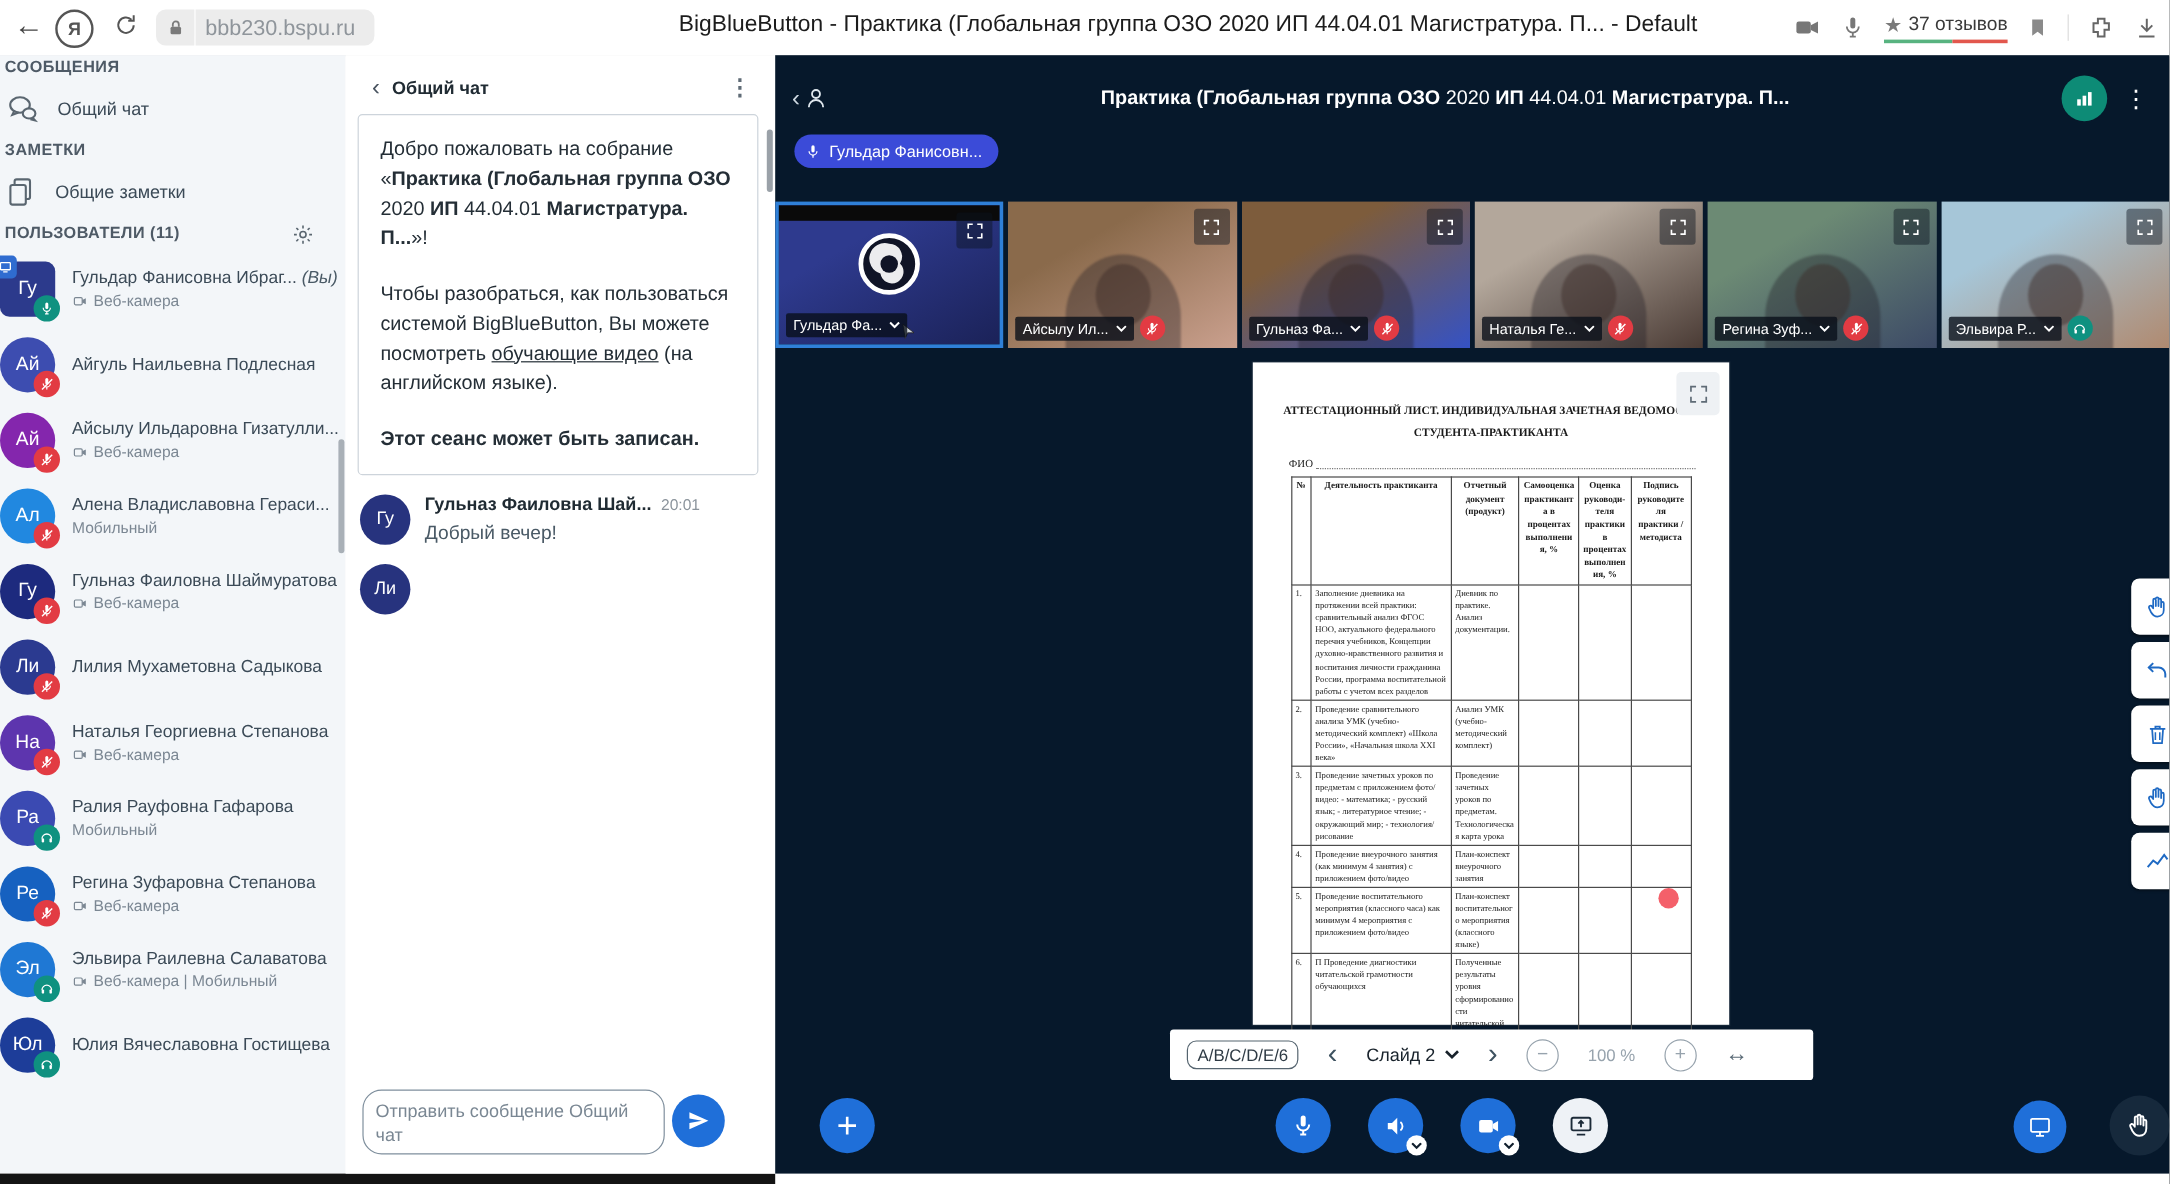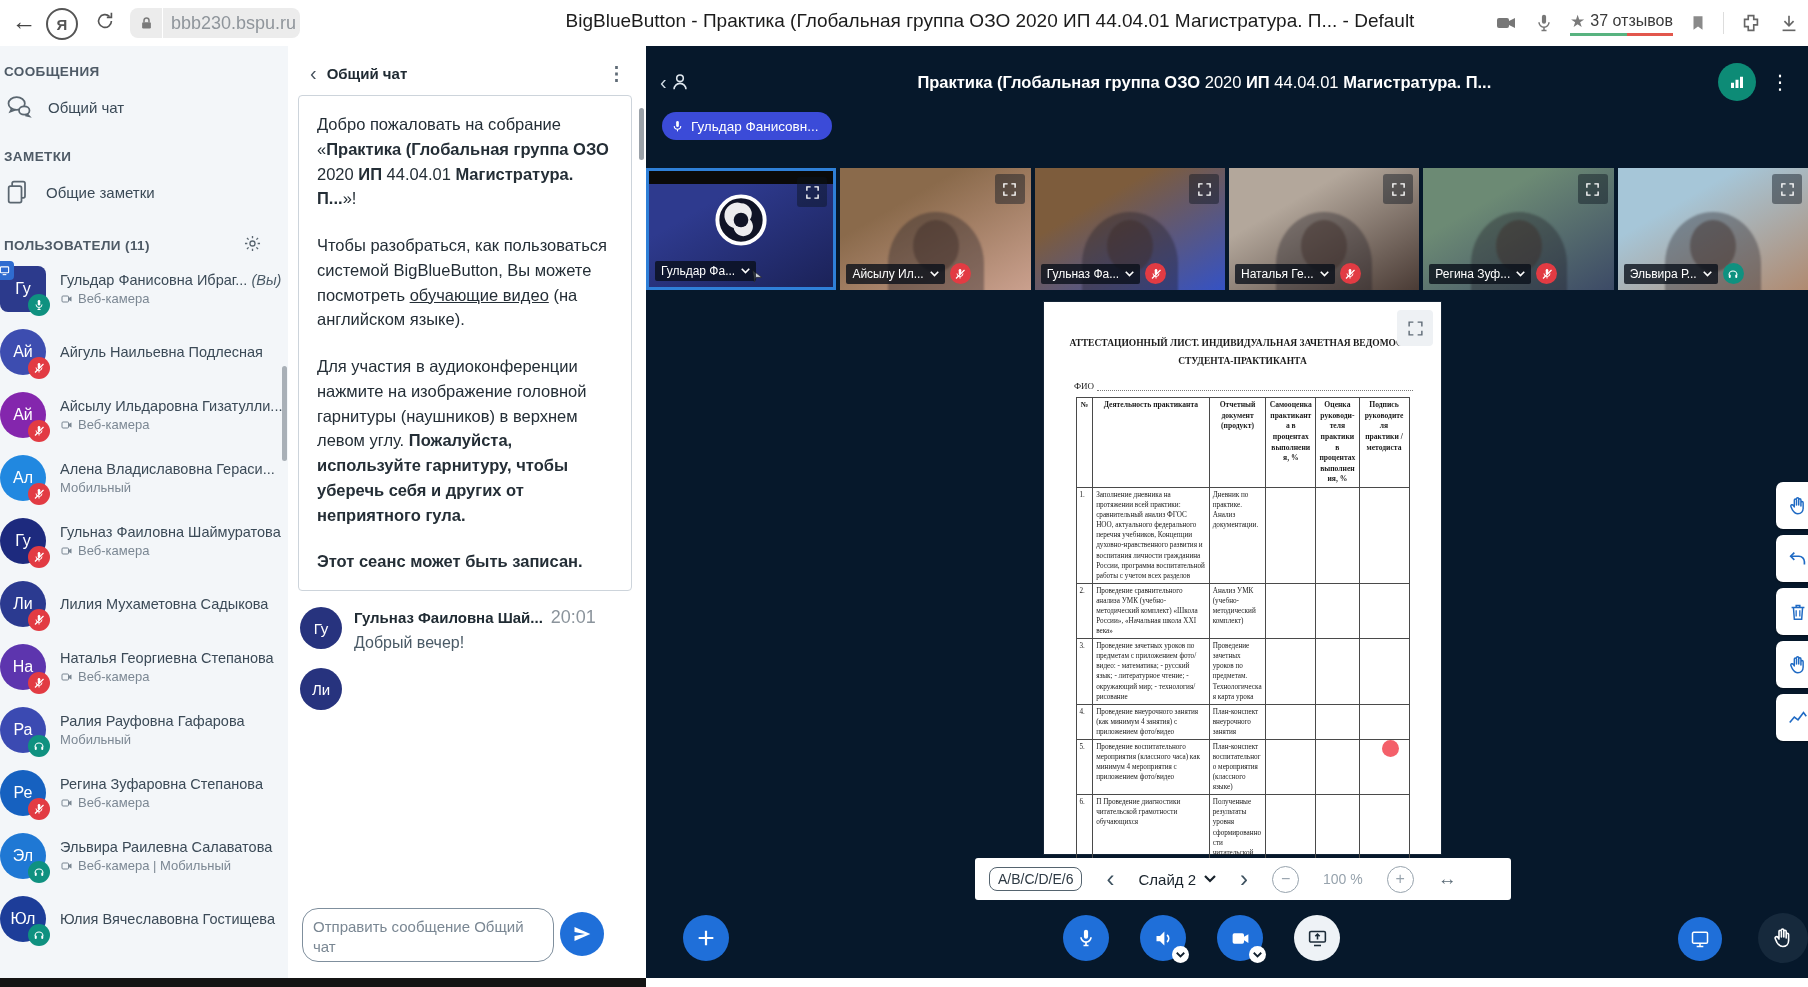--- a/index.html
+++ b/index.html
@@ -8,32 +8,32 @@
   svg{display:block}
   .b{font-weight:700}.u{text-decoration:underline}
   
   .browser{position:absolute;left:0;top:0;width:1808px;height:46px;background:#fff;border-bottom:1px solid #e4e4e4;display:flex;align-items:center;}
   .bicon{color:#555;display:flex;align-items:center;justify-content:center}
   .back{position:absolute;left:8px;top:7px;font-size:25px;color:#444;width:32px;text-align:center}
   .ya{position:absolute;left:46px;top:8px;width:28px;height:28px;border:2.2px solid #555;border-radius:50%;
       display:flex;align-items:center;justify-content:center;font-size:15px;font-weight:700;color:#555}
   .refresh{position:absolute;left:94px;top:10px}
   .lockpill{position:absolute;left:130px;top:8px;width:32px;height:30px;background:#ececec;border-radius:8px 0 0 8px;display:flex;align-items:center;justify-content:center}
-  .urlpill{position:absolute;left:163px;top:8px;height:30px;background:#ececec;border-radius:0 8px 8px 0;display:flex;align-items:center;padding:0 4px 0 8px;font-size:18px;color:#8f959b}
+  .urlpill{position:absolute;left:163px;top:8px;height:30px;background:#ececec;border-radius:0 8px 8px 0;display:flex;align-items:center;padding:0 16px 0 8px;font-size:18px;color:#8f959b}
   .btitle{position:absolute;left:540px;width:900px;top:10px;text-align:center;font-size:19px;color:#1c1c1c;white-space:nowrap;overflow:hidden}
   .b-right{position:absolute;right:8px;top:0;height:46px;display:flex;align-items:center;gap:16px;color:#6d6d6d}
   .reviews{display:flex;align-items:center;gap:5px;font-size:16px;color:#3a3a3a;position:relative;padding-bottom:4px}
   .reviews .star{color:#7a7a7a;font-size:17px}
   .rv-underline{position:absolute;left:0;bottom:0;width:100%;height:2.5px;display:flex}
   .rv-underline i{display:block;height:100%}
   .divider{width:1px;height:22px;background:#ddd}
   
   .sidebar{position:absolute;left:0;top:46px;width:288px;height:932px;background:#f3f6f9;overflow:hidden}
   .side-inner{position:absolute;left:-14px;top:0;width:302px}
-  .sec-head{display:flex;align-items:flex-end;margin:18px 26px 4px 18px;font-size:13.5px;font-weight:700;color:#4e5a66;letter-spacing:.4px}
+  .sec-head{display:flex;align-items:flex-start;margin:2px 26px 4px 18px;font-size:13.5px;font-weight:700;color:#4e5a66;letter-spacing:.4px}
   .sec-head .sp{flex:1}
   .side-row{display:flex;align-items:center;gap:14px;padding:10px 0 10px 18px;font-size:15px;color:#3b4a57;cursor:pointer}
   .side-ic{color:#5a6670}
   .users-list{margin-top:4px}
   .user-row{display:flex;align-items:center;gap:14px;padding:8px 0 8px 14px;height:47px}
   .avatar{position:relative;width:46px;height:46px;border-radius:50%;color:#fff;display:flex;align-items:center;justify-content:center;font-size:16px;flex:none}
   .avatar.square{border-radius:8px}
   .ubadge{position:absolute;right:-4px;bottom:-4px;width:22px;height:22px;border-radius:50%;display:flex;align-items:center;justify-content:center;color:#fff}
   .ubadge.red{background:#e23b43}.ubadge.green{background:#0f9180}
   .pbadge{position:absolute;left:-5px;top:-5px;width:19px;height:19px;border-radius:4px;background:#2f6cd0;display:flex;align-items:center;justify-content:center;color:#fff}
@@ -49,21 +49,21 @@
   .chat-head .sp{flex:1}
   .kebab{color:#5f6b76;font-size:19px;line-height:14px;letter-spacing:0;cursor:pointer;padding:2px 6px}
   .chat-scroll{position:absolute;right:2px;top:62px;width:5px;height:52px;background:#9aa1a8;border-radius:3px}
   .welcome{margin:4px 14px 0 10px;border:1px solid #cdd4db;border-radius:4px;padding:16px 18px 14px 18px;color:#242e36;font-size:16.5px;line-height:1.5}
   .welcome p{margin:0 0 22px 0}
   .welcome p:last-child{margin-bottom:2px}
   .msgs{margin:16px 14px 0 12px}
   .msg{display:flex;gap:12px;margin-bottom:16px}
   .msg .avatar{width:42px;height:42px;font-size:15px}
   .m-head{font-size:15px;font-weight:700;color:#202b33;white-space:nowrap}
-  .m-time{font-weight:400;font-size:18px;color:#8b949c;margin-left:8px}
+  .m-time{font-weight:400;font-size:13px;color:#8b949c;margin-left:8px}
   .m-text{font-size:16px;color:#4a5a66;margin-top:6px}
   .chat-inputbox{position:absolute;left:14px;bottom:16px;width:252px;height:54px;border:1.5px solid #7f8f9d;border-radius:16px;
       padding:8px 10px;font-size:15px;color:#7a8793;line-height:1.35;box-sizing:border-box;cursor:text}
   .send-btn{position:absolute;right:42px;bottom:22px;width:44px;height:44px;border-radius:50%;background:#1f6fd9;display:flex;align-items:center;justify-content:center;color:#fff;cursor:pointer}
   
   .main{position:absolute;left:646px;top:46px;width:1162px;height:932px;background:#06182b;overflow:hidden}
   .mtop{position:absolute;left:0;top:14px;width:100%;height:44px;display:flex;align-items:center;padding:0 14px;box-sizing:border-box;color:#eef3f7}
   .mtop-left{display:flex;align-items:center;gap:2px;color:#dfe7ee;cursor:pointer}
   .mtop-left .chev{font-size:20px;color:#cfd9e2}
   .mtitle{flex:1;text-align:center;font-size:16.5px;color:#fff;white-space:nowrap;overflow:hidden;padding:0 10px}
@@ -484,21 +484,20 @@
     <div class="chat-head">
       <span class="chev">‹</span>
       <span>Общий чат</span>
       <span class="sp"></span>
       <span class="kebab">⋮</span>
     </div>
     <div class="chat-scroll"></div>
     <div class="welcome" id="welcome-box">
         <p><span>Добро пожаловать на собрание «</span><span class="b">Практика (Глобальная группа ОЗО </span><span>2020 </span><span class="b">ИП </span><span>44.04.01 </span><span class="b">Магистратура. П...</span><span>»!</span></p>
         <p><span>Чтобы разобраться, как пользоваться системой BigBlueButton, Вы можете посмотреть </span><span class="u">обучающие видео</span><span> (на английском языке).</span></p>
-        <p><span>Для участия в аудиоконференции нажмите на изображение головной гарнитуры (наушников) в верхнем левом углу. </span><span class="b">Пожалуйста, используйте гарнитуру, чтобы уберечь себя и других от неприятного гула.</span></p>
         <p><span class="b">Этот сеанс может быть записан.</span></p>
       </div>
     <div class="msgs" id="msgs">
         <div class="msg">
     <span class="avatar" style="background: rgb(39, 51, 126);">
             <span>Гу</span>
           </span>
     <span>
       <span class="m-head"><span>Гульназ Фаиловна Шай...</span><span class="m-time">20:01</span></span>
       <div class="m-text">Добрый вечер!</div>

